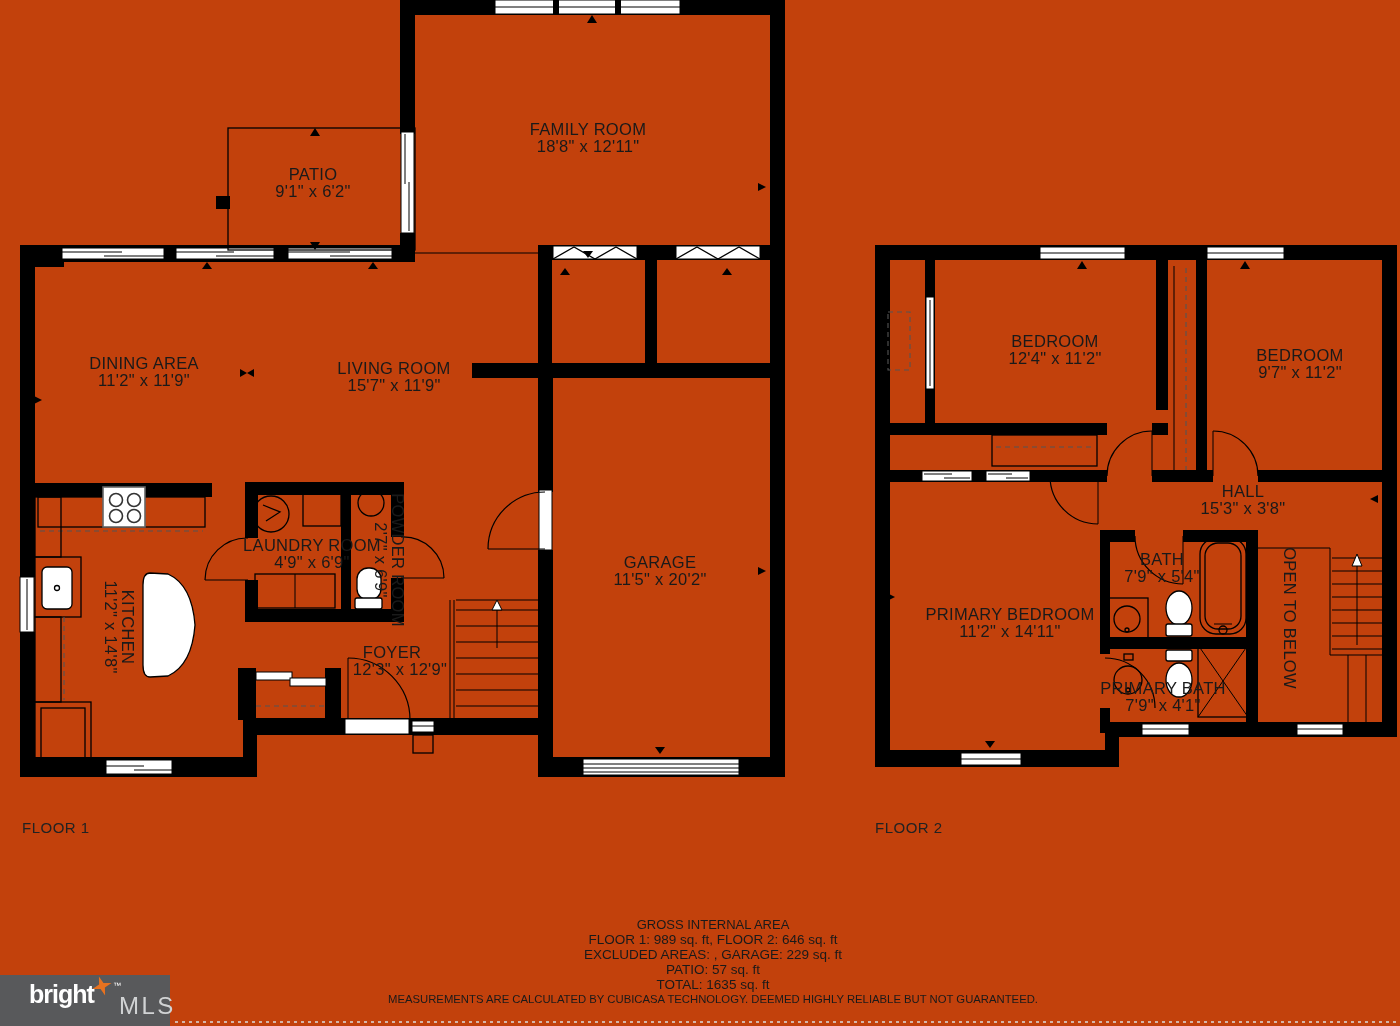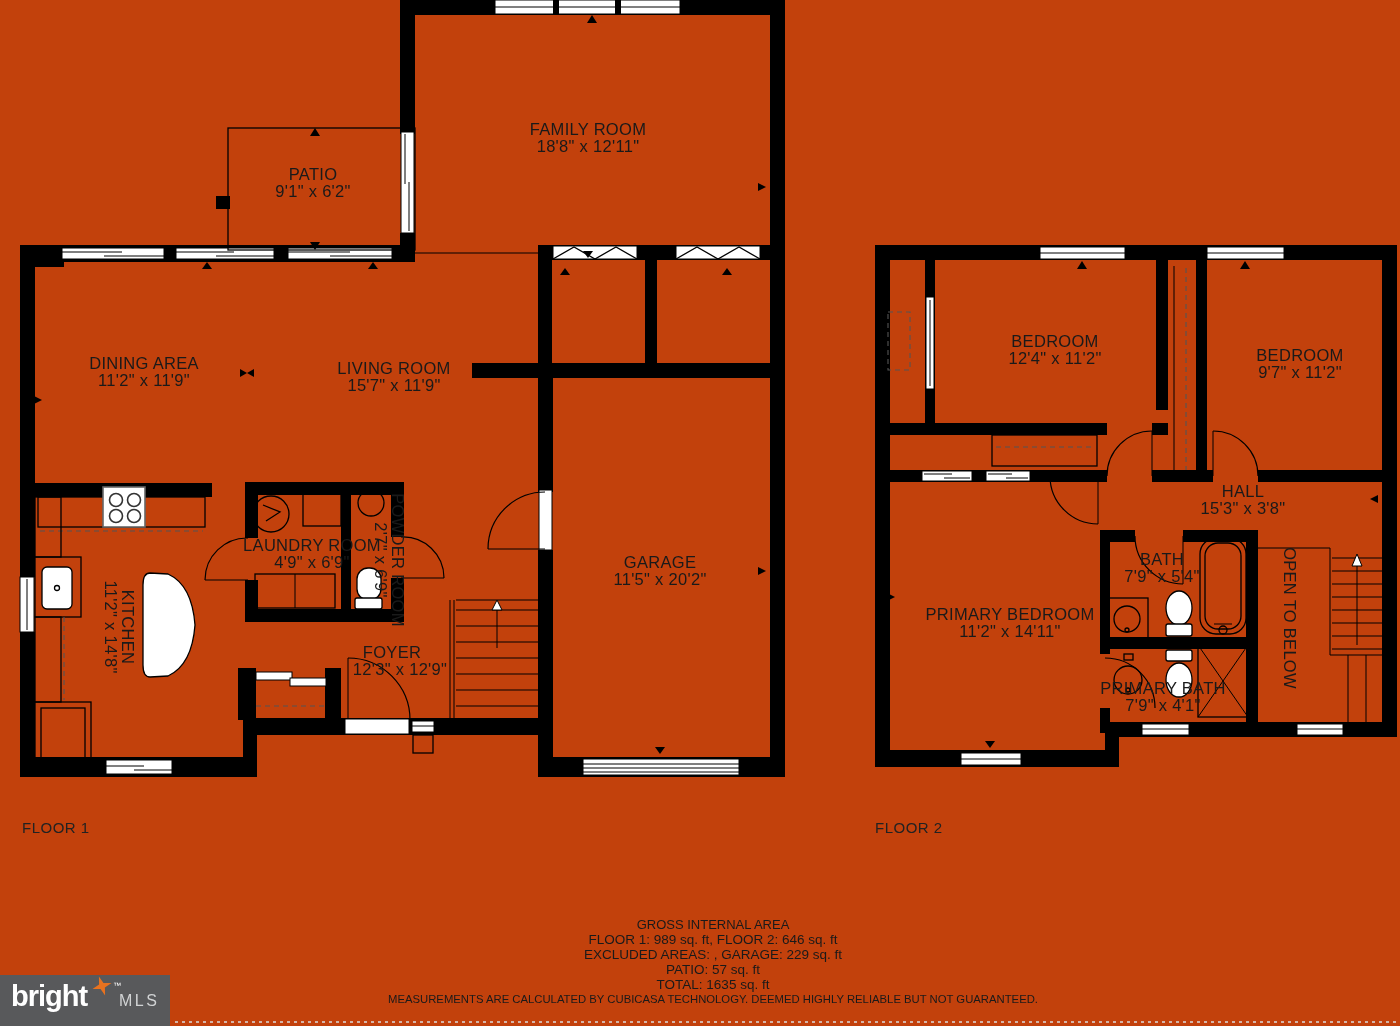--- a/index.html
+++ b/index.html
@@ -17,24 +17,24 @@
   .tf{fill:#fff;stroke:#000;stroke-width:1.3;}
   .win{fill:#fff;stroke:#000;stroke-width:1;}
   .wl{stroke:#000;stroke-width:1;fill:none;}
   .dash{fill:none;stroke:#555;stroke-width:1.1;stroke-dasharray:5 4;}
   .arc{fill:none;stroke:#000;stroke-width:1.2;}
   .mk{fill:#000;stroke:none;}
   .zig{fill:none;stroke:#000;stroke-width:1.3;}
   .stove{fill:#fff;stroke:#666;stroke-width:1.6;}
   .burner{fill:none;stroke:#333;stroke-width:1.6;}
   .logo{position:absolute;left:0;top:975px;width:170px;height:51px;background:#58595b;}
-  .logo-brand{position:absolute;left:11px;top:5px;font-weight:700;font-size:29px;color:#fff;
+  .logo-brand{position:absolute;left:29px;top:5px;font-weight:700;font-size:25px;color:#fff;
               letter-spacing:-1px;font-family:"Liberation Sans",sans-serif;}
   .logo-tm{position:absolute;left:113px;top:6px;font-size:8px;color:#fff;}
-  .logo-mls{position:absolute;left:119px;top:17px;font-size:16px;color:#d1d3d4;letter-spacing:2.5px;
+  .logo-mls{position:absolute;left:119px;top:17px;font-size:24px;color:#d1d3d4;letter-spacing:2.5px;
             font-weight:400;font-family:"Liberation Sans",sans-serif;}
   .logo-star{position:absolute;left:88px;top:-3px;}
 </style>
 </head>
 <body>
 
 <div class="stage">
 <svg width="1400" height="1026" viewBox="0 0 1400 1026">
 
   <g>

